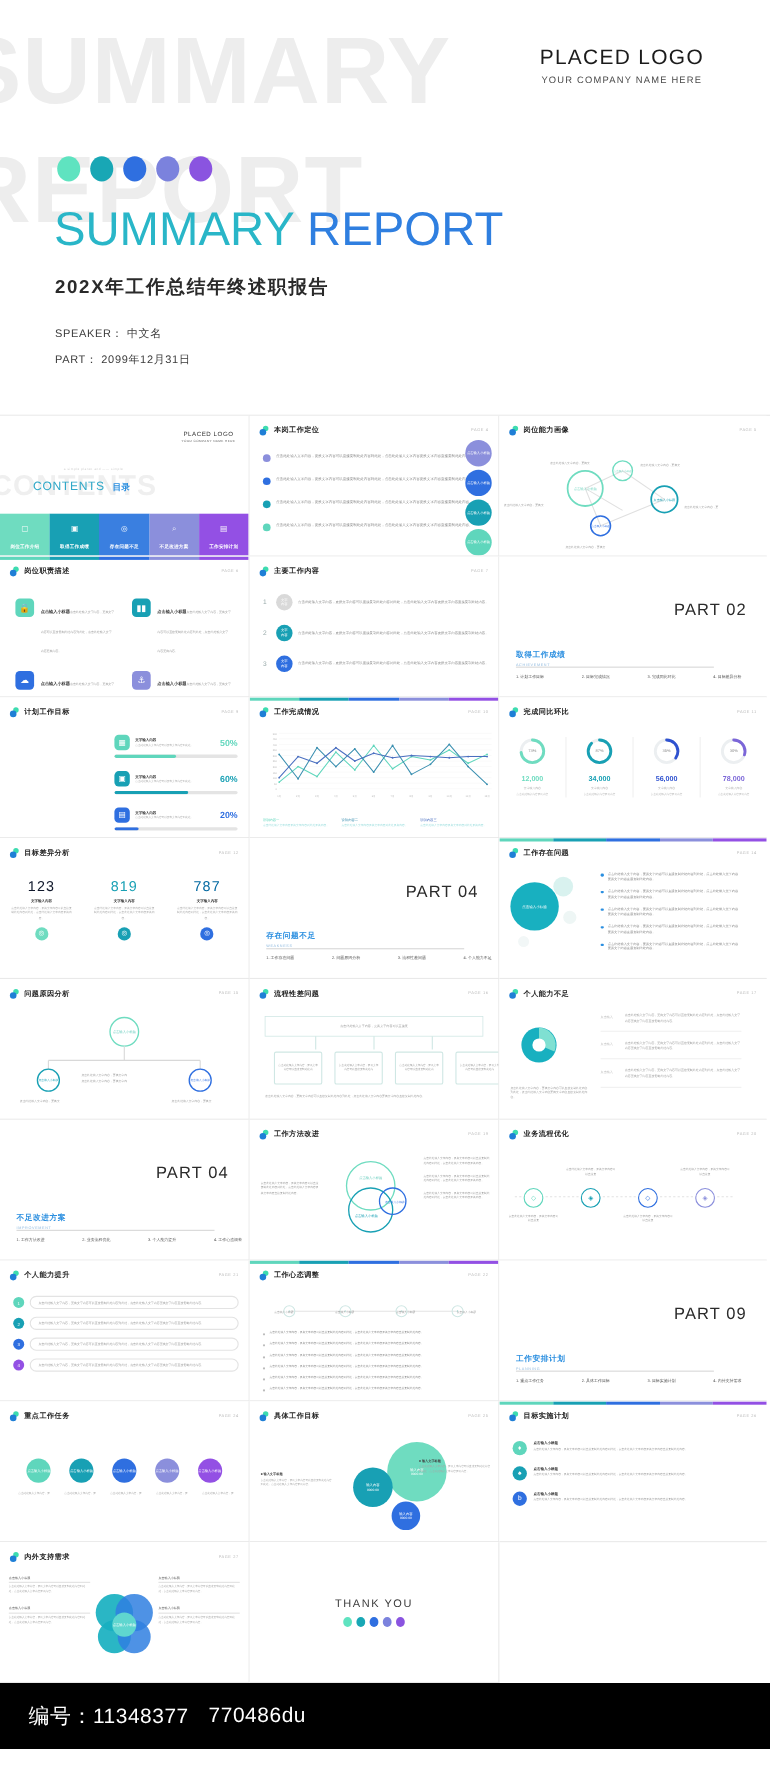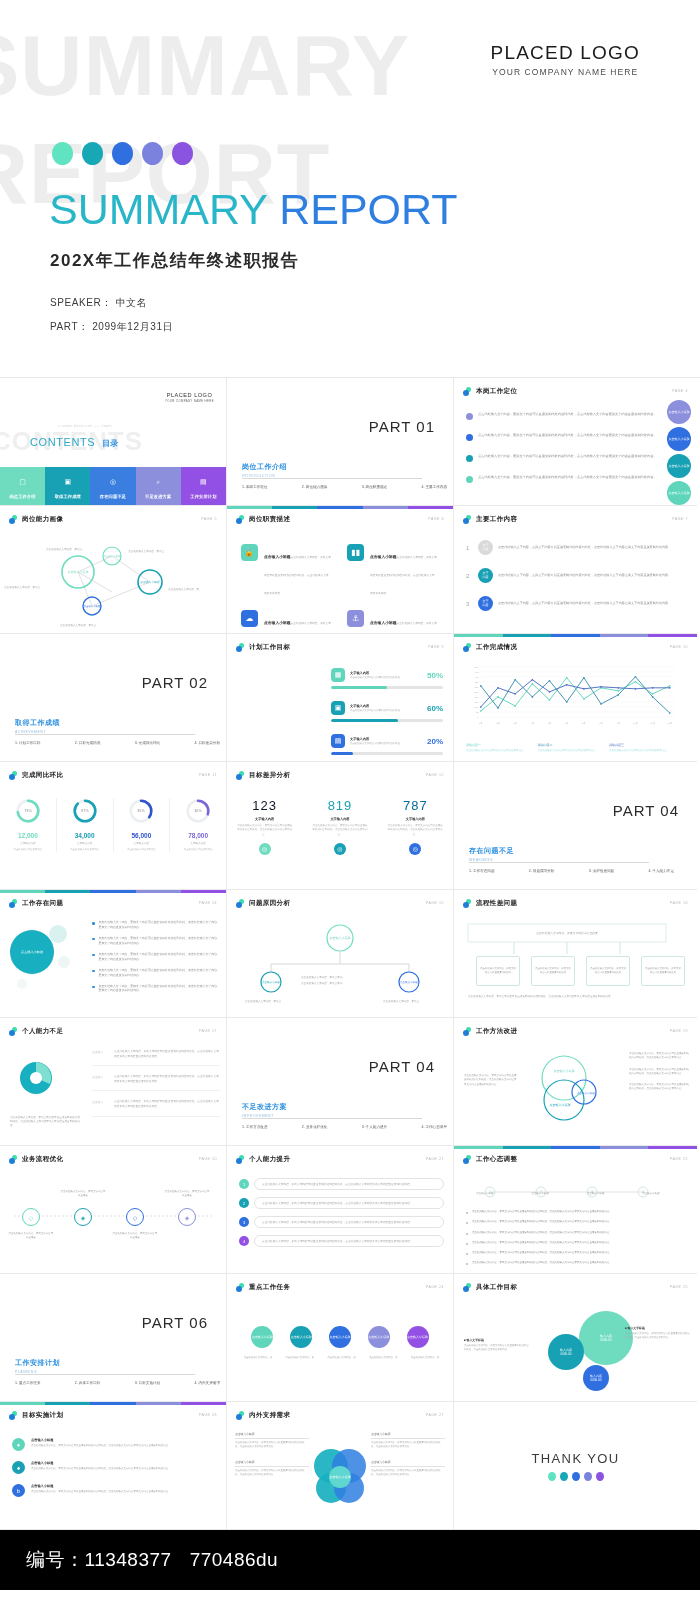--- a/index.html
+++ b/index.html
@@ -170,21 +170,21 @@
   .pl .p{ flex:1; border:1px solid #e3e3e3; border-radius:9px; padding:3px 7px; font-size:2.7px; color:#9b9b9b;}
 
   
   .cr{ position:absolute; left:0; top:52px; width:100%; display:flex; justify-content:space-around; padding:0 16px;}
   .cr .c{ width:22px;height:22px;border-radius:50%;color:#fff;font-size:3px;
           display:flex;align-items:center;justify-content:center;}
 
   
   .ty{ position:absolute; inset:0; display:flex; flex-direction:column; align-items:center; justify-content:center;}
   .ty .gh{ position:absolute; font-size:30px; font-weight:700; color:#ededed; letter-spacing:2px;}
-  .ty .tx{ position:relative; font-size:13px; color:#3a3a3a; letter-spacing:1.4px;}
+  .ty .tx{ position:relative; font-size:10px; color:#3a3a3a; letter-spacing:1.4px;}
   .ty .dt{ position:relative; display:flex; gap:4px; margin-top:6px;}
   .ty .dt span{ width:8px;height:9px;border-radius:50%;}
 
   
   .vn{ position:absolute; left:0; top:30px; width:100%; height:86px;}
   .vn .sideL,.vn .sideR{ position:absolute; width:74px; }
   .vn .sideL{ left:8px; } .vn .sideR{ right:8px; }
   .vn .itm{ margin-bottom:11px; }
   .vn .itm b{ font-size:2.8px; color:#555; font-weight:400; display:block;}
   .vn .rule{ height:1px; background:#e2e2e2; margin:2px 0 2px;}
@@ -270,34 +270,20 @@
         <div style="background:#8b8fdc">
           <div class="ic">⌕</div>
           <div class="l1">不足改进方案</div>
           <div class="l2">IMPROVEMENT</div>
         </div>
         <div style="background:#9350e4">
           <div class="ic">▤</div>
           <div class="l1">工作安排计划</div>
           <div class="l2">PLANNING</div>
         </div>
-      </div>
-    </div>
-    <div class="slide">
-      <div class="partnum">PART 01</div>
-      <div class="partttl">
-        <div class="cn">岗位工作介绍</div>
-        <div class="en">INTRODUCTION</div>
-      </div>
-      <div class="partrule"></div>
-      <div class="partlist">
-        <span>1. 本岗工作定位</span>
-        <span>2. 岗位能力画像</span>
-        <span>3. 岗位职责描述</span>
-        <span>4. 主要工作内容</span>
       </div>
     </div>
     <div class="slide">
       <div class="sh">
         <span class="mark">
           <b class="a"></b>
           <b class="b"></b>
         </span>
         <span class="t">本岗工作定位</span>
       </div>
@@ -931,21 +917,21 @@
           <span class="b" style="background:#bbb;width:2px;height:2px"></span>
           <span class="t" style="font-size:2.5px">点击此处输入文字内容，更换文字内容可以直接复制此处内容到此处，点击此处输入文字内容更换文字内容直接复制此处内容。</span>
         </div>
         <div class="r">
           <span class="b" style="background:#bbb;width:2px;height:2px"></span>
           <span class="t" style="font-size:2.5px">点击此处输入文字内容，更换文字内容可以直接复制此处内容到此处，点击此处输入文字内容更换文字内容直接复制此处内容。</span>
         </div>
       </div>
     </div>
     <div class="slide">
-      <div class="partnum">PART 06</div>
+      <div class="partnum">PART 09</div>
       <div class="partttl">
         <div class="cn">工作安排计划</div>
         <div class="en">PLANNING</div>
       </div>
       <div class="partrule"></div>
       <div class="partlist">
         <span>1. 重点工作任务</span>
         <span>2. 具体工作目标</span>
         <span>3. 目标实施计划</span>
         <span>4. 内外支持需求</span>

